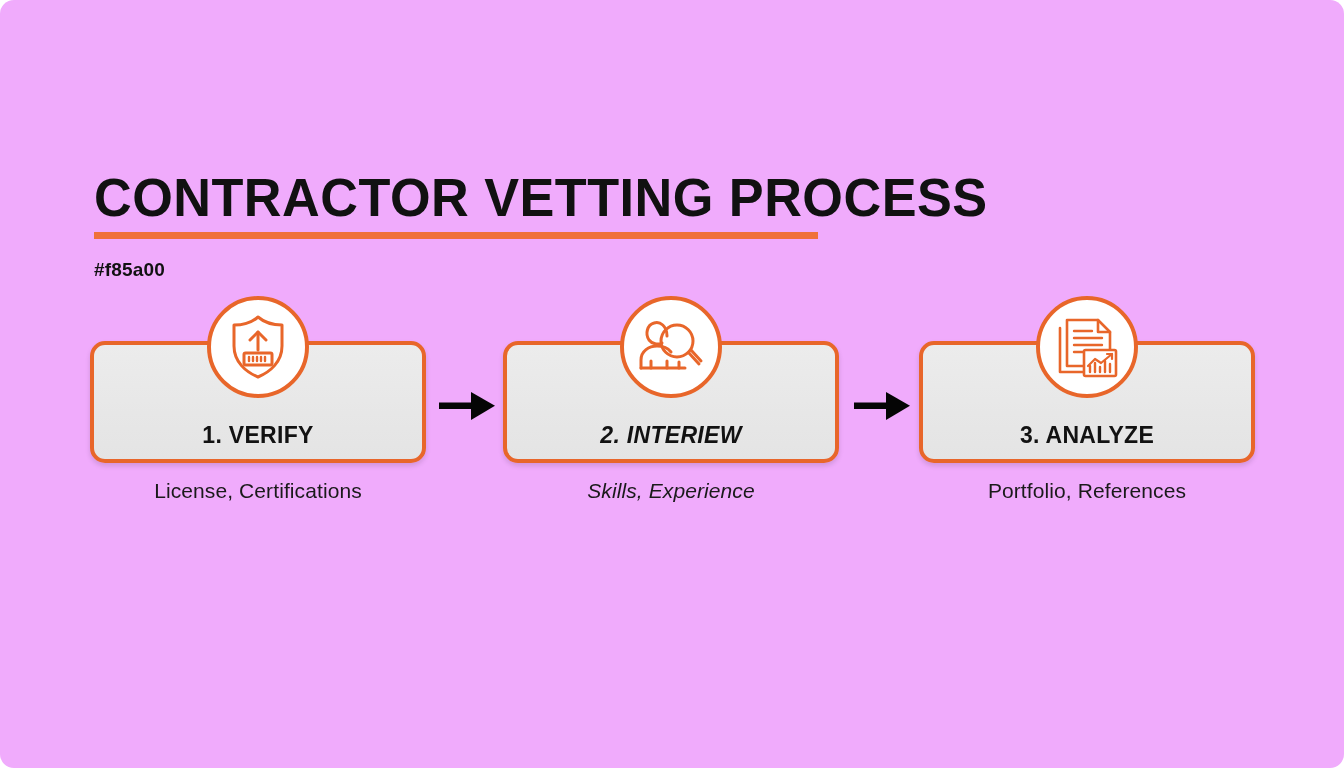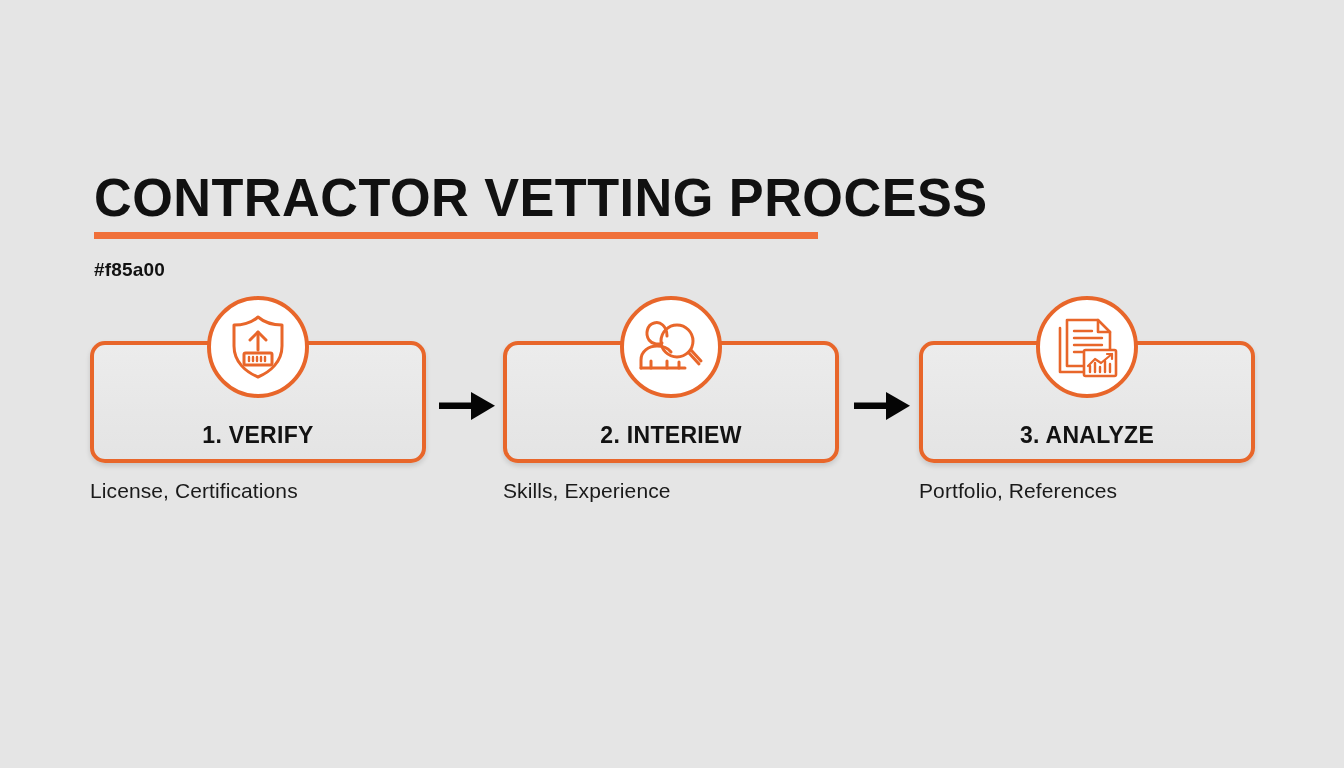--- a/index.html
+++ b/index.html
@@ -9,21 +9,22 @@
     height: 768px;
     background: #ffffff;
     font-family: "Liberation Sans", sans-serif;
     overflow: hidden;
   }
 
   #canvas {
     position: relative;
     width: 1344px;
     height: 768px;
-    background: #e5e5e5;
+    background: #f0abfc;
+    border-radius: 14px;
   }
 
   
   .header {
     position: absolute;
     left: 94px;
     top: 168px;
     width: 760px;
   }
 
@@ -64,21 +65,21 @@
   }
 
   .step {
     position: absolute;
     top: 0;
     width: 336px;
     height: 230px;
   }
 
   .step-1 { left: 90px; }
-  .step-2 { left: 503px; }
+  .step-2 { left: 503px; font-style: italic; }
   .step-3 { left: 919px; padding-left: 41px; }
 
   .card {
     position: absolute;
     left: 0;
     top: 45px;
     width: 336px;
     height: 122px;
     background: linear-gradient(180deg, #ececec 0%, #e7e7e7 60%, #e4e4e4 100%);
     border: 4px solid #e8662a;
@@ -114,20 +115,21 @@
     justify-content: center;
   }
 
   .badge svg { display: block; }
 
   .caption {
     position: absolute;
     left: 0;
     right: 0;
     top: 183px;
+    text-align: center;
     font-size: 21px;
     color: #1a1a1a;
     letter-spacing: 0.1px;
   }
 
   
   .arrow {
     position: absolute;
     top: 388px;
     width: 62px;

